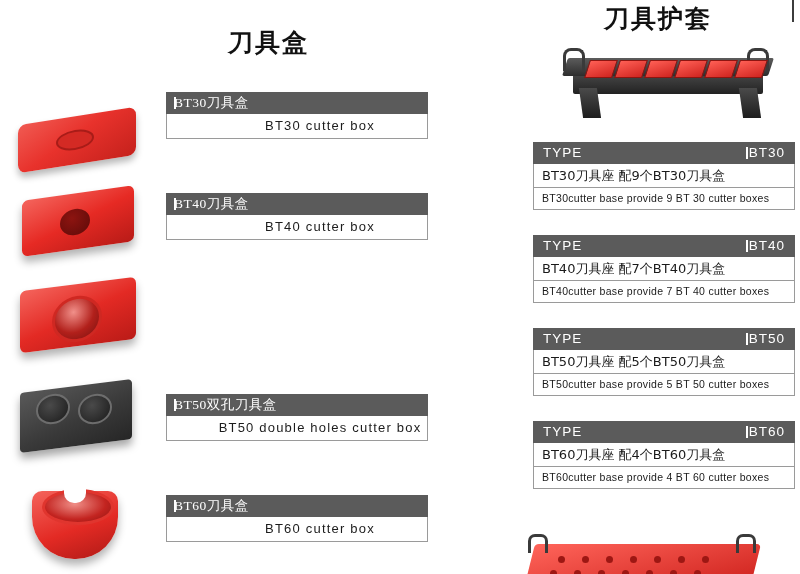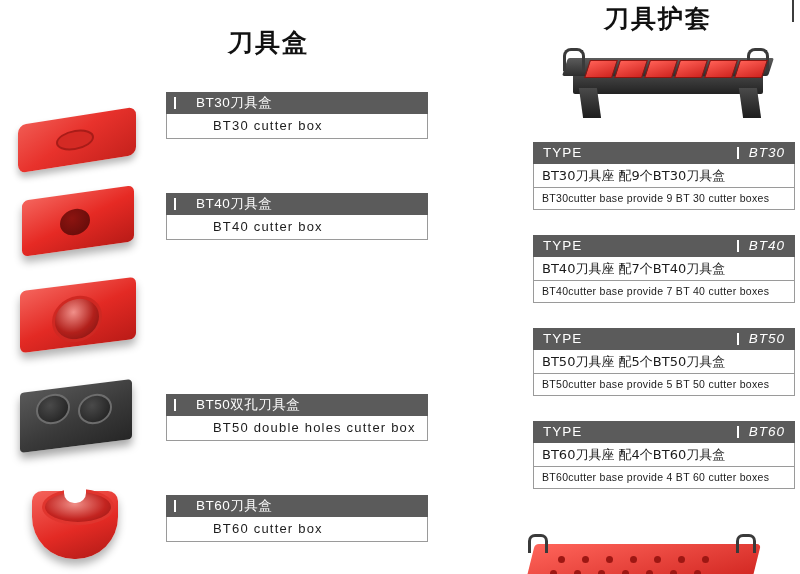--- a/index.html
+++ b/index.html
@@ -51,41 +51,42 @@
     position: absolute;
     left: 166px;
     width: 262px;
   }
   .label-cn {
     background: #5b5b5b;
     color: #ffffff;
     font-size: 13.5px;
     height: 22px;
     line-height: 22px;
-    padding-left: 30px;
+    padding-left: 8px;
     position: relative;
     letter-spacing: 0.5px;
-    font-family: Liberation Sans, sans-serif;
+    font-family: Liberation Serif, serif;
   }
   .label-cn::before {
     content: "";
     position: absolute;
     left: 8px;
     top: 5px;
     width: 2px;
     height: 12px;
     background: #ffffff;
   }
   .label-en {
     border: 1px solid #9a9a9a;
     border-top: none;
     background: #ffffff;
     font-size: 13px;
     height: 24px;
     line-height: 24px;
+    text-align: center;
     letter-spacing: 1.2px;
     color: #1c1c1c;
     padding-left: 46px;
   }
 
   
   .shape { position: absolute; }
 
   
   .bt30-body {
@@ -278,22 +279,21 @@
     line-height: 22px;
     font-size: 13.5px;
     padding: 0 10px;
     display: flex;
     justify-content: space-between;
     letter-spacing: 1px;
     gap: 44px;
   }
   .spec-type .model {
     position: relative;
-    padding-left: 12px;
-    font-style: italic;
+    padding-left: 3px;
   }
   .spec-type .model::before {
     content: "";
     position: absolute;
     left: 0; top: 5px;
     width: 2px; height: 12px;
     background: #ffffff;
   }
   .spec-cn {
     border: 1px solid #9a9a9a;

